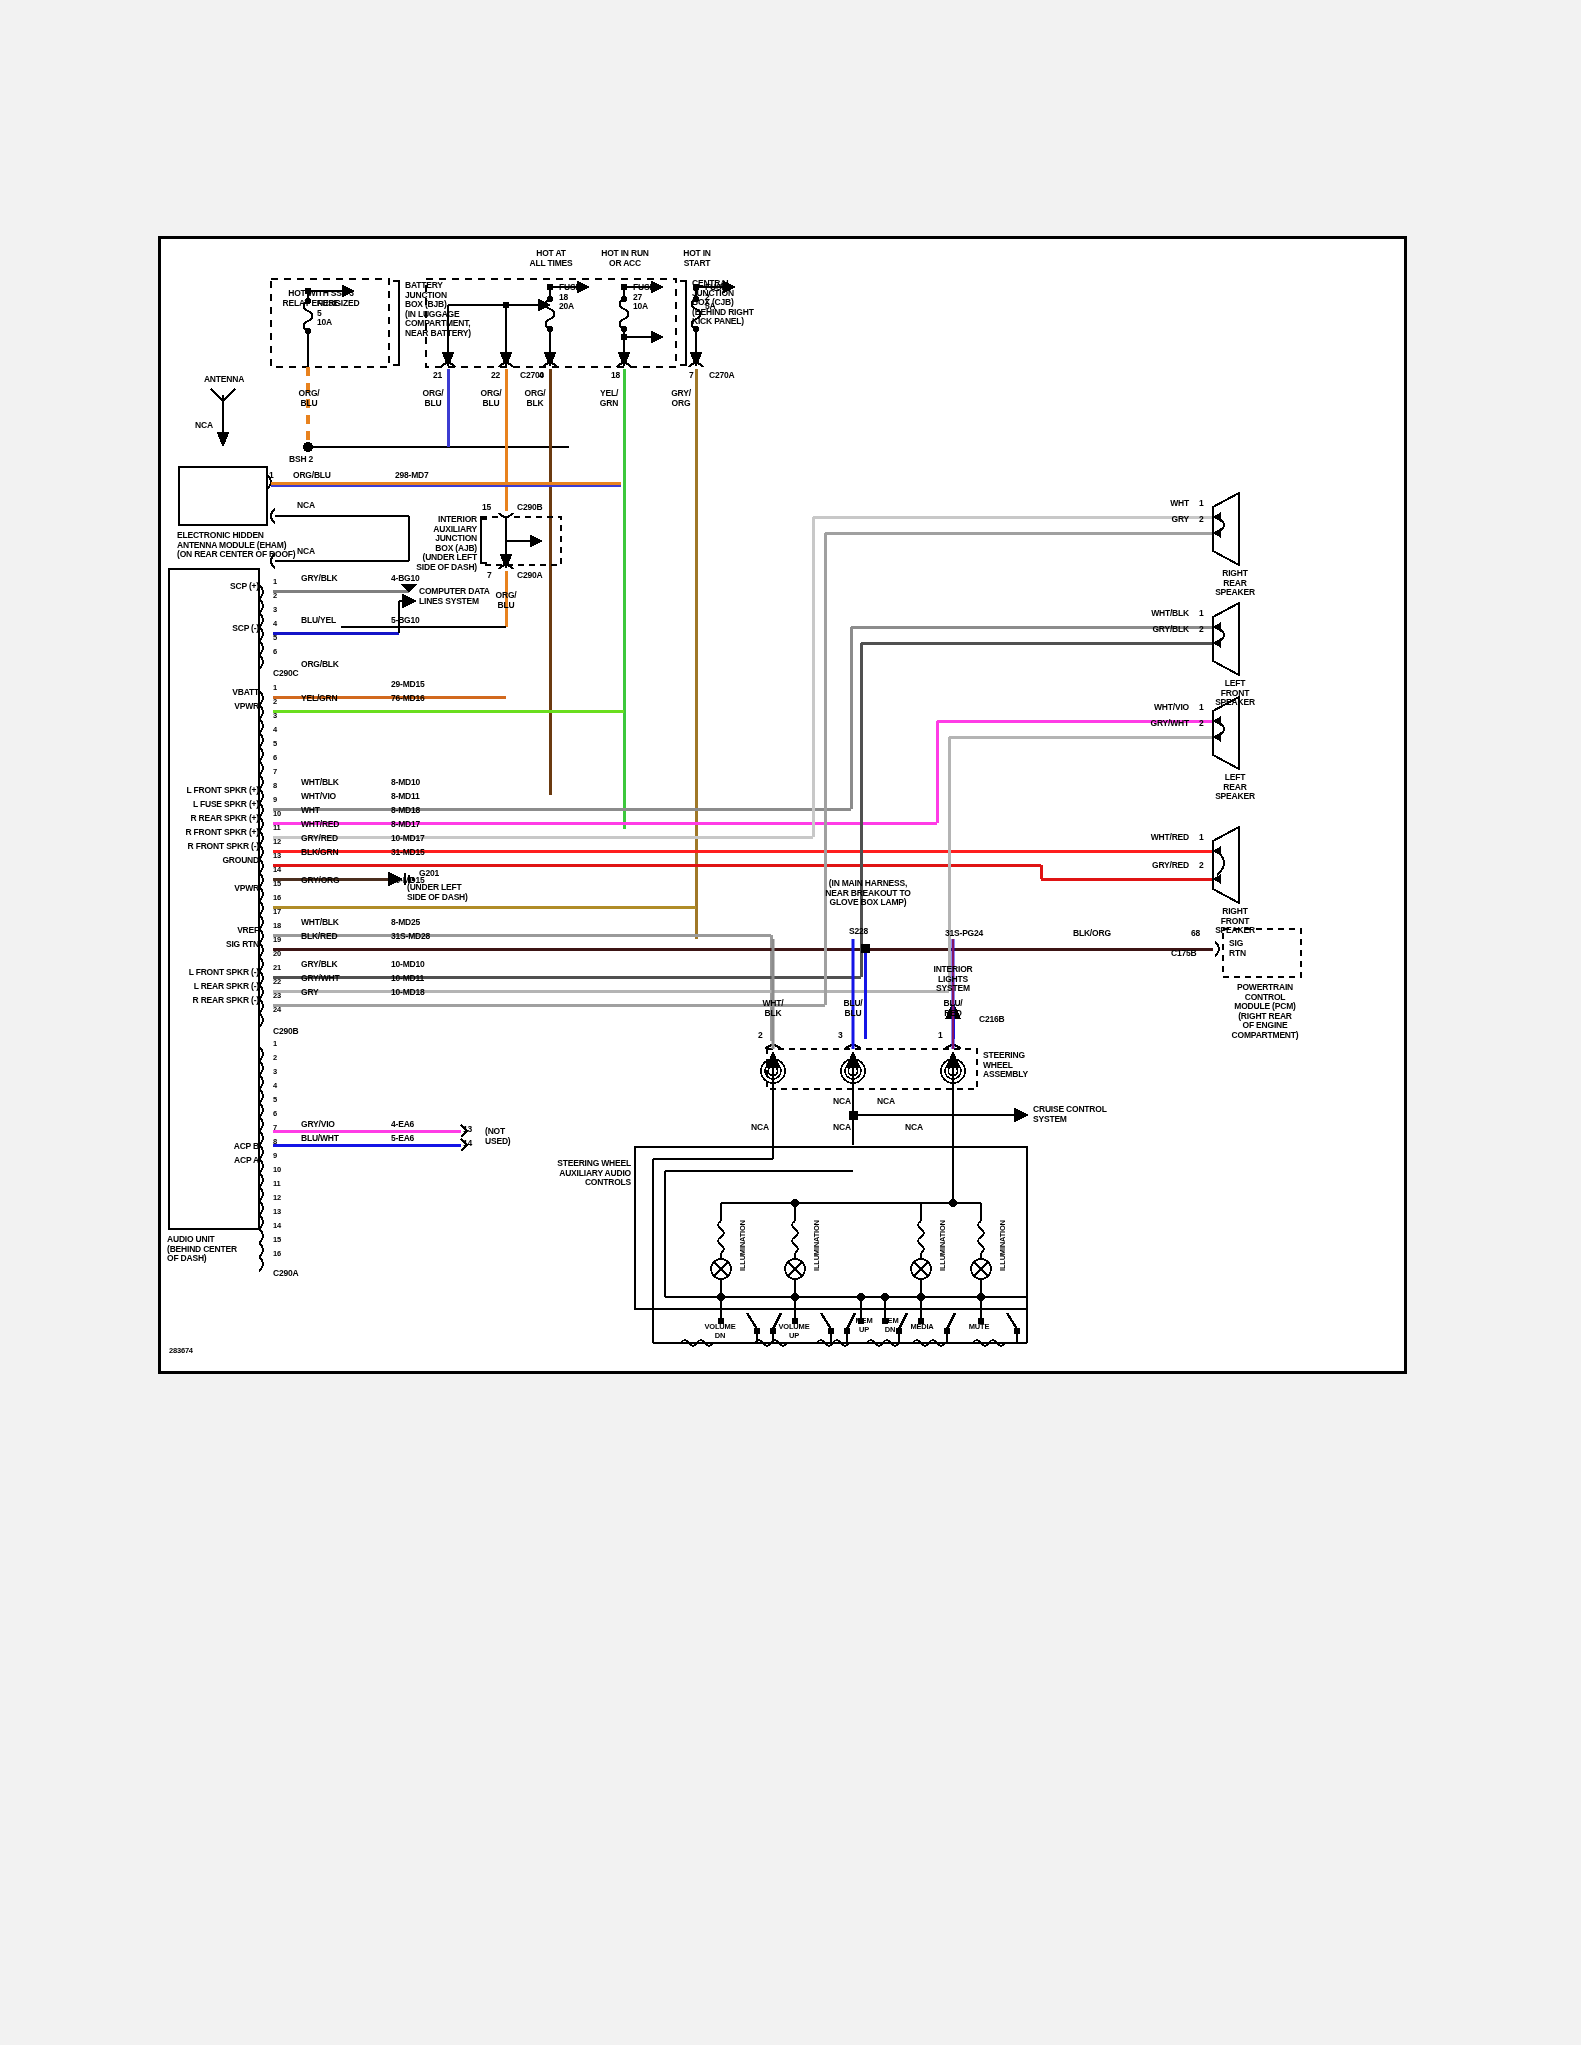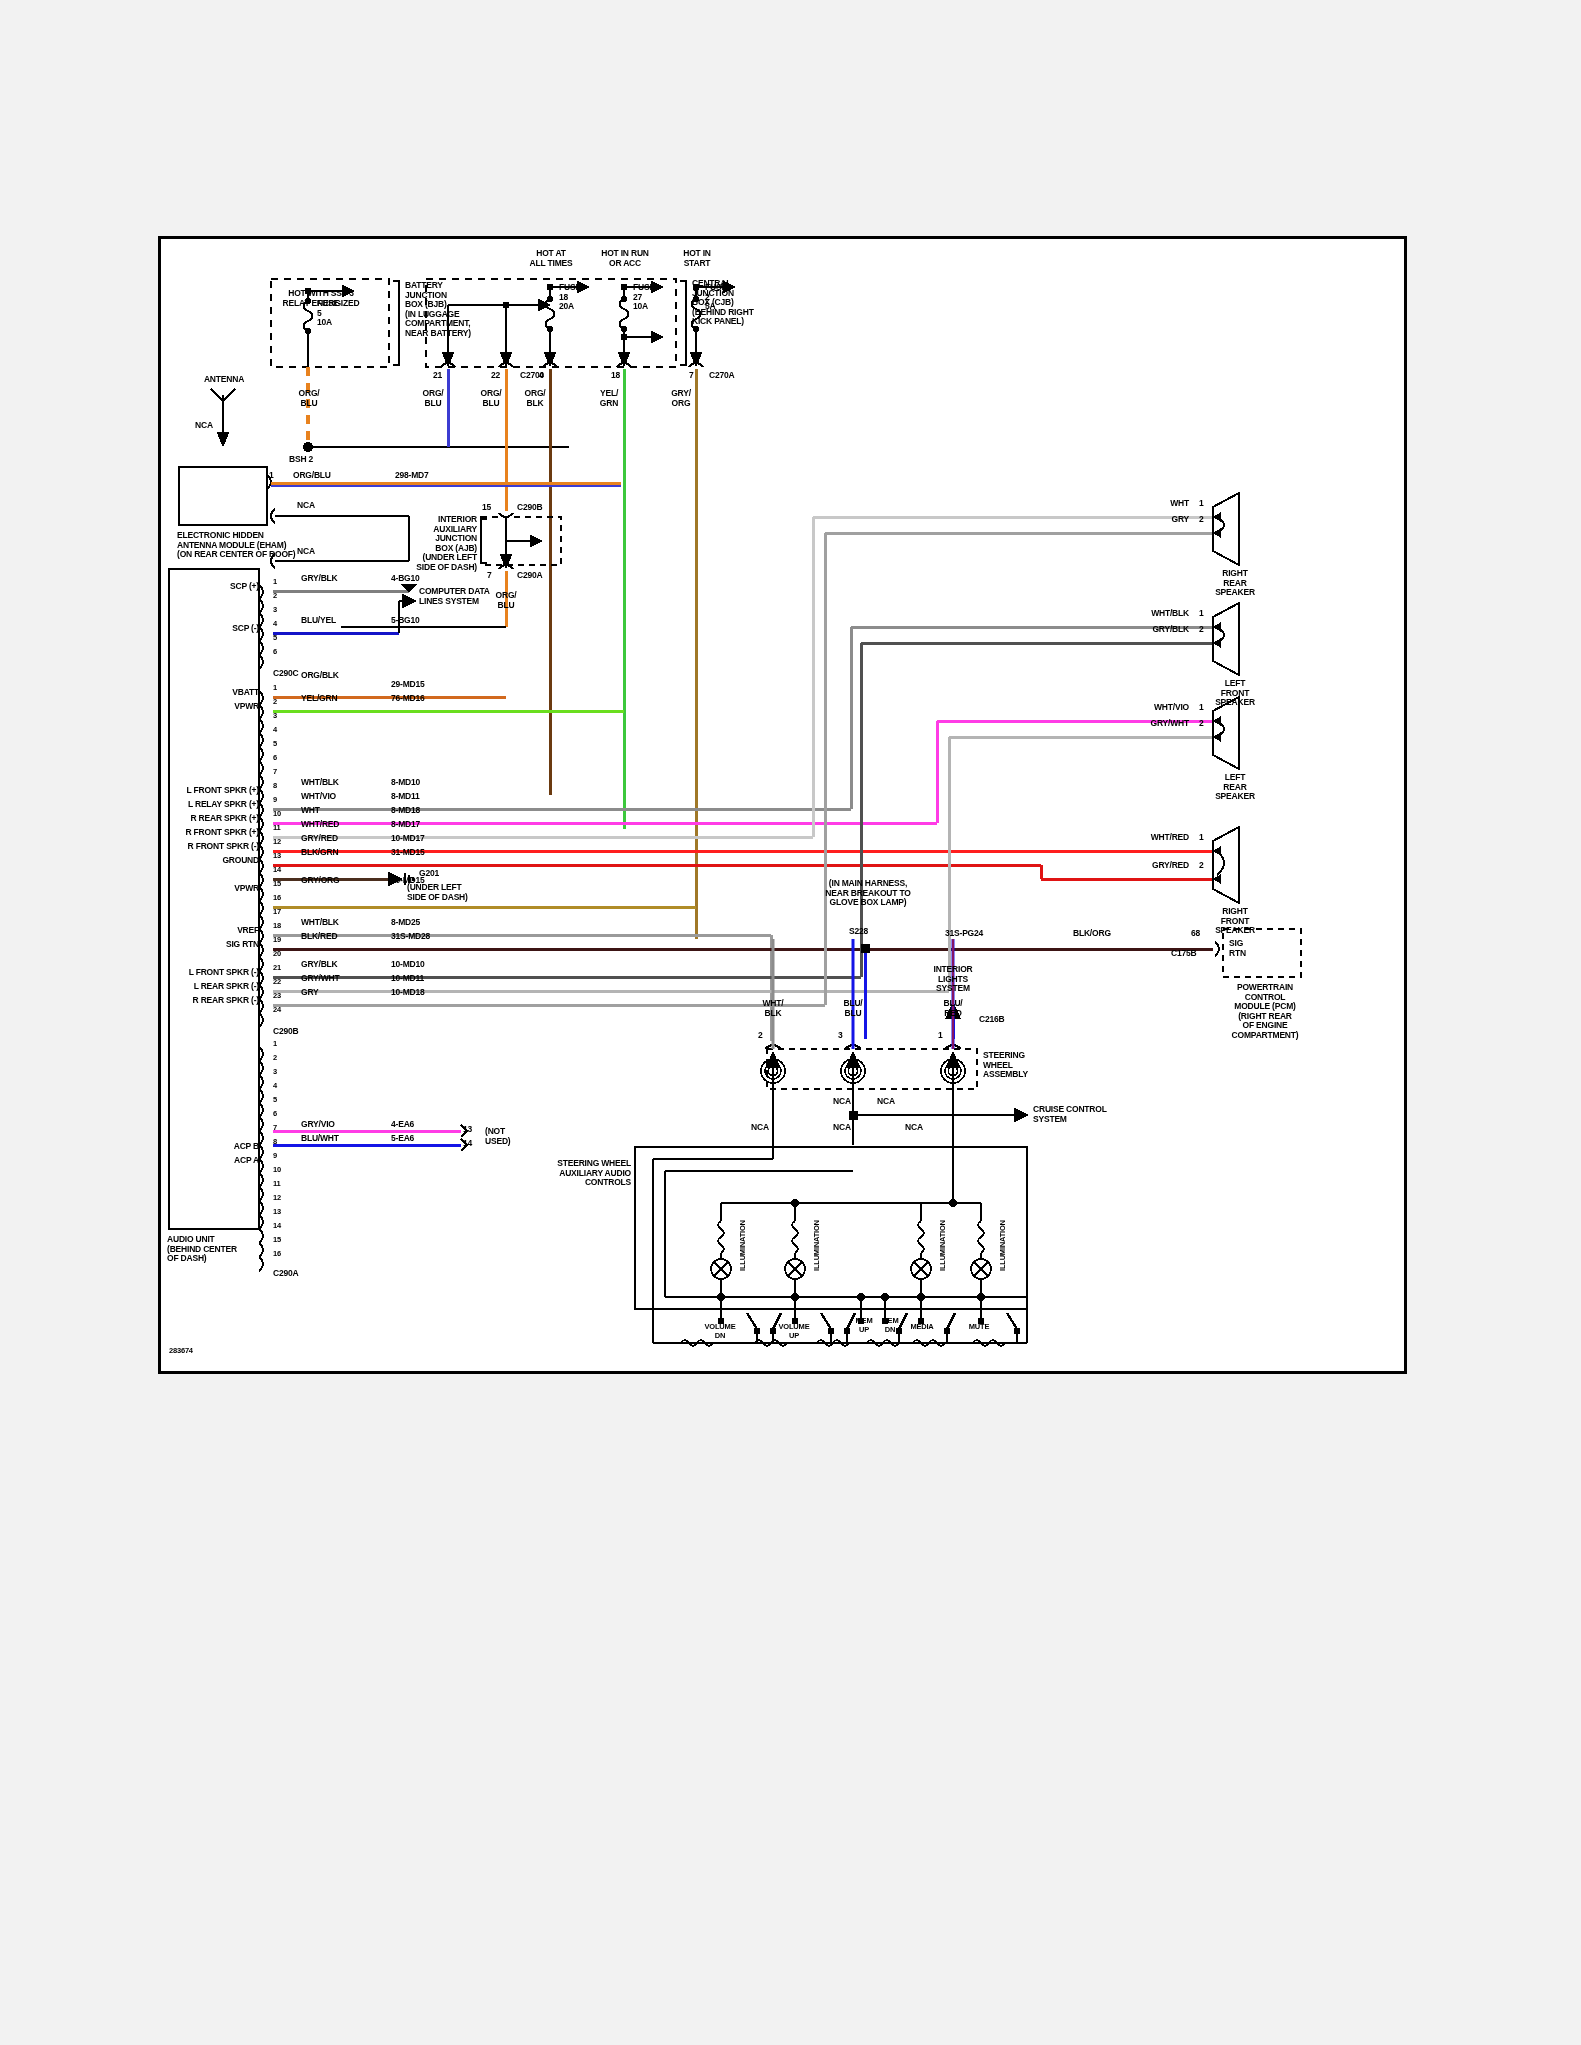--- a/index.html
+++ b/index.html
@@ -530,37 +530,37 @@
         <div class="t tiny" style="left: 112px; top: 353px;">2</div>
         <div class="t tiny" style="left: 112px; top: 367px;">3</div>
         <div class="t tiny" style="left: 112px; top: 381px;">4</div>
         <div class="t r" style="left: -60px; top: 385px; width: 158px;">SCP (-)</div>
         <div class="t" style="left: 140px; top: 377px;">BLU/YEL</div>
         <div class="t" style="left: 230px; top: 377px;">5-BG10</div>
         <div class="t tiny" style="left: 112px; top: 395px;">5</div>
         <div class="t tiny" style="left: 112px; top: 409px;">6</div>
         <div class="t tiny" style="left: 112px; top: 445px;">1</div>
         <div class="t r" style="left: -60px; top: 449px; width: 158px;">VBATT</div>
-        <div class="t" style="left: 140px; top: 432px; text-align: right;">ORG/BLK</div>
+        <div class="t" style="left: 140px; top: 421px; text-align: right;">ORG/BLK</div>
         <div class="t" style="left: 230px; top: 441px;">29-MD15</div>
         <div class="t tiny" style="left: 112px; top: 459px;">2</div>
         <div class="t r" style="left: -60px; top: 463px; width: 158px;">VPWR</div>
         <div class="t" style="left: 140px; top: 455px;">YEL/GRN</div>
         <div class="t" style="left: 230px; top: 455px;">76-MD16</div>
         <div class="t tiny" style="left: 112px; top: 473px;">3</div>
         <div class="t tiny" style="left: 112px; top: 487px;">4</div>
         <div class="t tiny" style="left: 112px; top: 501px;">5</div>
         <div class="t tiny" style="left: 112px; top: 515px;">6</div>
         <div class="t tiny" style="left: 112px; top: 529px;">7</div>
         <div class="t tiny" style="left: 112px; top: 543px;">8</div>
         <div class="t r" style="left: -60px; top: 547px; width: 158px;">L FRONT SPKR (+)</div>
         <div class="t" style="left: 140px; top: 539px;">WHT/BLK</div>
         <div class="t" style="left: 230px; top: 539px;">8-MD10</div>
         <div class="t tiny" style="left: 112px; top: 557px;">9</div>
-        <div class="t r" style="left: -60px; top: 561px; width: 158px;">L RELAY SPKR (+)</div>
+        <div class="t r" style="left: -60px; top: 561px; width: 158px;">L FUSE SPKR (+)</div>
         <div class="t" style="left: 140px; top: 553px;">WHT/VIO</div>
         <div class="t" style="left: 230px; top: 553px;">8-MD11</div>
         <div class="t tiny" style="left: 112px; top: 571px;">10</div>
         <div class="t r" style="left: -60px; top: 575px; width: 158px;">R REAR SPKR (+)</div>
         <div class="t" style="left: 140px; top: 567px;">WHT</div>
         <div class="t" style="left: 230px; top: 567px;">8-MD18</div>
         <div class="t tiny" style="left: 112px; top: 585px;">11</div>
         <div class="t r" style="left: -60px; top: 589px; width: 158px;">R FRONT SPKR (+)</div>
         <div class="t" style="left: 140px; top: 581px;">WHT/RED</div>
         <div class="t" style="left: 230px; top: 581px;">8-MD17</div>

